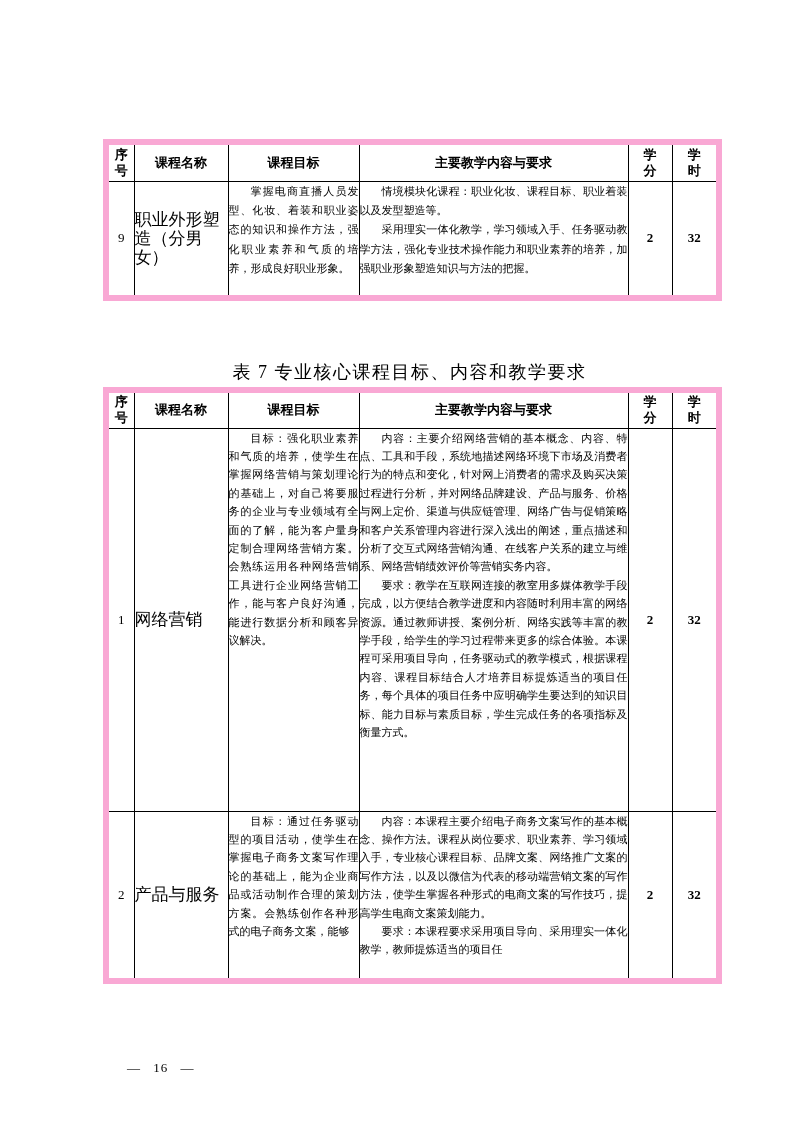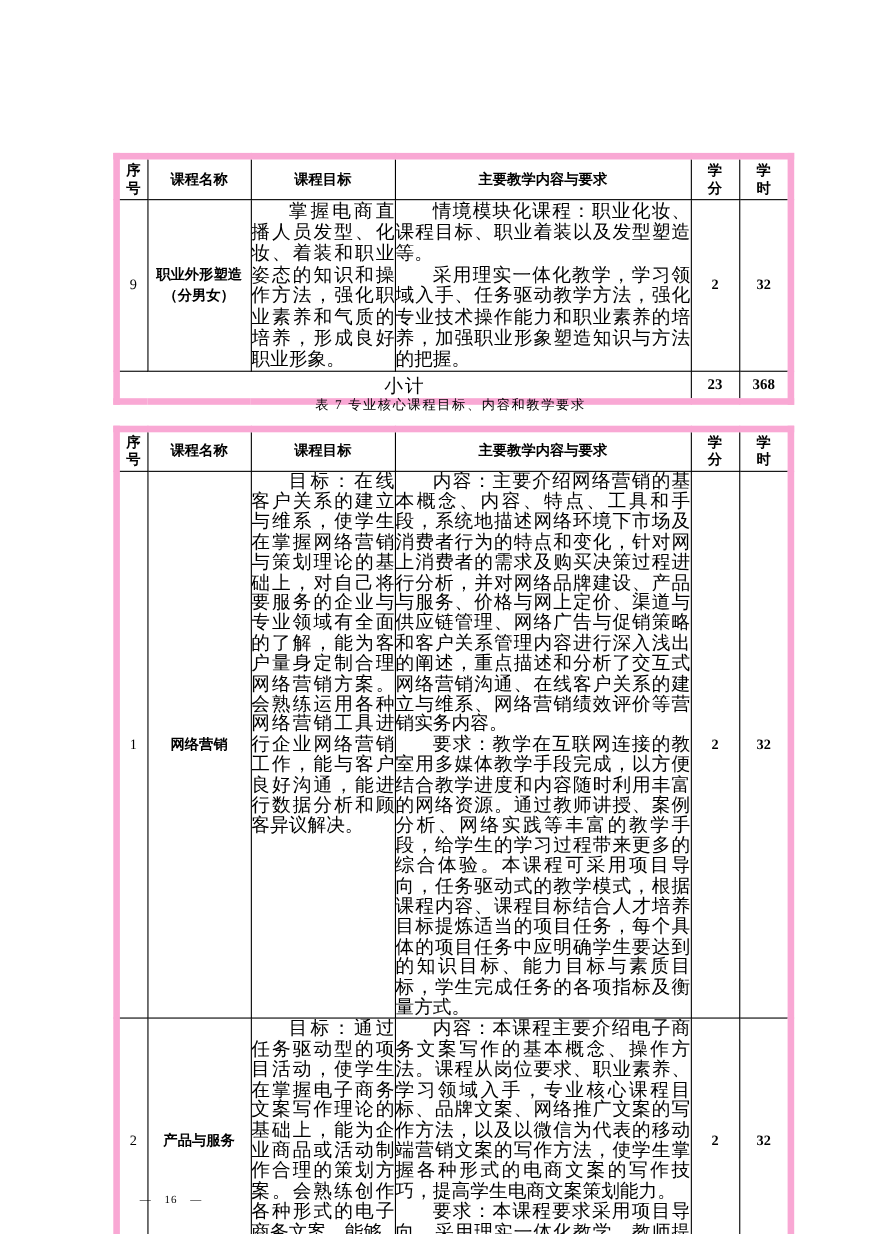--- a/index.html
+++ b/index.html
@@ -47,32 +47,31 @@
   }
 
   td.no-cell, td.cr-cell {
     text-align: center;
     vertical-align: middle;
     font-size: 13px;
   }
   td.cr-cell { font-weight: 600; }
 
   td.name-cell {
-    text-align: center;
-    vertical-align: middle;
-    font-weight: bold;
-    font-size: 13px;
+    vertical-align: middle;
+    font-weight: normal;
+    font-size: 17px;
     line-height: 19px;
     padding: 0 6px;
   }
   .name-narrow { max-width: 5.5em; margin: 0 auto; }
 
   td.text-cell {
     vertical-align: top;
-    font-size: 17px;
+    font-size: 11px;
     line-height: 18.4px;
     text-align: justify;
     text-align-last: left;
     padding: 1px 3px 0 3px;
   }
   td.text-cell p {
     margin: 0;
     text-indent: 2em;
   }
   #table-prev td.text-cell { line-height: 19.4px; }
@@ -90,30 +89,30 @@
     font-weight: bold;
   }
 
   
   .table-title {
     position: absolute;
     top: 360px;
     left: 103px;
     width: 613px;
     text-align: center;
-    font-size: 12px;
+    font-size: 18px;
     letter-spacing: 1.5px;
   }
 
   
   .page-footer {
     position: absolute;
-    top: 1086px;
+    top: 1060px;
     left: 127px;
-    font-size: 10px;
+    font-size: 13px;
     letter-spacing: 1px;
     word-spacing: 8px;
   }
 </style>
 </head>
 <body>
 
 <table class="doc-table" id="table-prev">
   <colgroup>
     <col style="width:28px">
@@ -144,25 +143,20 @@
     <td class="text-cell">
       <p>掌握电商直播人员发型、化妆、着装和职业姿态的知识和操作方法，强化职业素养和气质的培养，形成良好职业形象。</p>
     </td>
     <td class="text-cell">
       <p>情境模块化课程：职业化妆、课程目标、职业着装以及发型塑造等。</p>
       <p>采用理实一体化教学，学习领域入手、任务驱动教学方法，强化专业技术操作能力和职业素养的培养，加强职业形象塑造知识与方法的把握。</p>
     </td>
     <td class="cr-cell">2</td>
     <td class="cr-cell">32</td>
   </tr>
-  <tr style="height:28px">
-    <td class="subtotal-cell" colspan="4">小计</td>
-    <td class="subtotal-num">23</td>
-    <td class="subtotal-num">368</td>
-  </tr>
 </tbody>
   </table>
 
 <div class="table-title">表 7 专业核心课程目标、内容和教学要求</div>
 
 <table class="doc-table" id="table-core">
   <colgroup>
     <col style="width:28px">
       <col style="width:94px">
       <col style="width:131px">
@@ -182,21 +176,21 @@
           <div class="vstack">学分</div>
         </th>
     <th class="col-header">
           <div class="vstack">学时</div>
         </th>
   </tr>
   <tr style="height:383px">
     <td class="no-cell">1</td>
     <td class="name-cell">网络营销</td>
     <td class="text-cell">
-      <p>目标：在线客户关系的建立与维系，使学生在掌握网络营销与策划理论的基础上，对自己将要服务的企业与专业领域有全面的了解，能为客户量身定制合理网络营销方案。会熟练运用各种网络营销工具进行企业网络营销工作，能与客户良好沟通，能进行数据分析和顾客异议解决。</p>
+      <p>目标：强化职业素养和气质的培养，使学生在掌握网络营销与策划理论的基础上，对自己将要服务的企业与专业领域有全面的了解，能为客户量身定制合理网络营销方案。会熟练运用各种网络营销工具进行企业网络营销工作，能与客户良好沟通，能进行数据分析和顾客异议解决。</p>
     </td>
     <td class="text-cell">
       <p>内容：主要介绍网络营销的基本概念、内容、特点、工具和手段，系统地描述网络环境下市场及消费者行为的特点和变化，针对网上消费者的需求及购买决策过程进行分析，并对网络品牌建设、产品与服务、价格与网上定价、渠道与供应链管理、网络广告与促销策略和客户关系管理内容进行深入浅出的阐述，重点描述和分析了交互式网络营销沟通、在线客户关系的建立与维系、网络营销绩效评价等营销实务内容。</p>
       <p>要求：教学在互联网连接的教室用多媒体教学手段完成，以方便结合教学进度和内容随时利用丰富的网络资源。通过教师讲授、案例分析、网络实践等丰富的教学手段，给学生的学习过程带来更多的综合体验。本课程可采用项目导向，任务驱动式的教学模式，根据课程内容、课程目标结合人才培养目标提炼适当的项目任务，每个具体的项目任务中应明确学生要达到的知识目标、能力目标与素质目标，学生完成任务的各项指标及衡量方式。</p>
     </td>
     <td class="cr-cell">2</td>
     <td class="cr-cell">32</td>
   </tr>
   <tr style="height:170px">
     <td class="no-cell">2</td>

